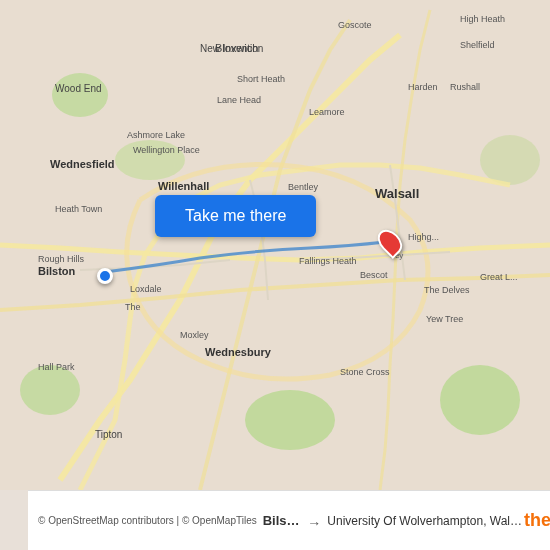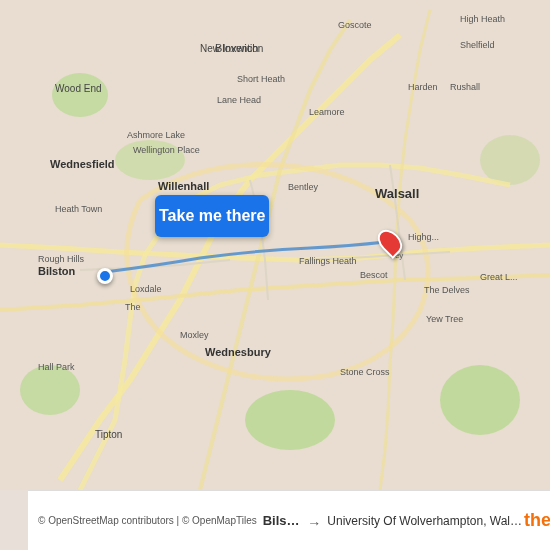--- a/index.html
+++ b/index.html
@@ -23,23 +23,23 @@
 
     
     #take-me-there-btn {
       position: absolute;
       top: 195px;
       left: 155px;
       background: #1a73e8;
       color: white;
       border: none;
       border-radius: 6px;
-      padding: 12px 4px;
+      padding: 12px 30px;
       font-size: 16px;
-      font-weight: bold;
+      font-weight: normal;
       cursor: pointer;
       z-index: 10;
       white-space: nowrap;
       box-shadow: 0 2px 6px rgba(0,0,0,0.3);
     }
 
     
     .origin-marker {
       position: absolute;
       width: 16px;

